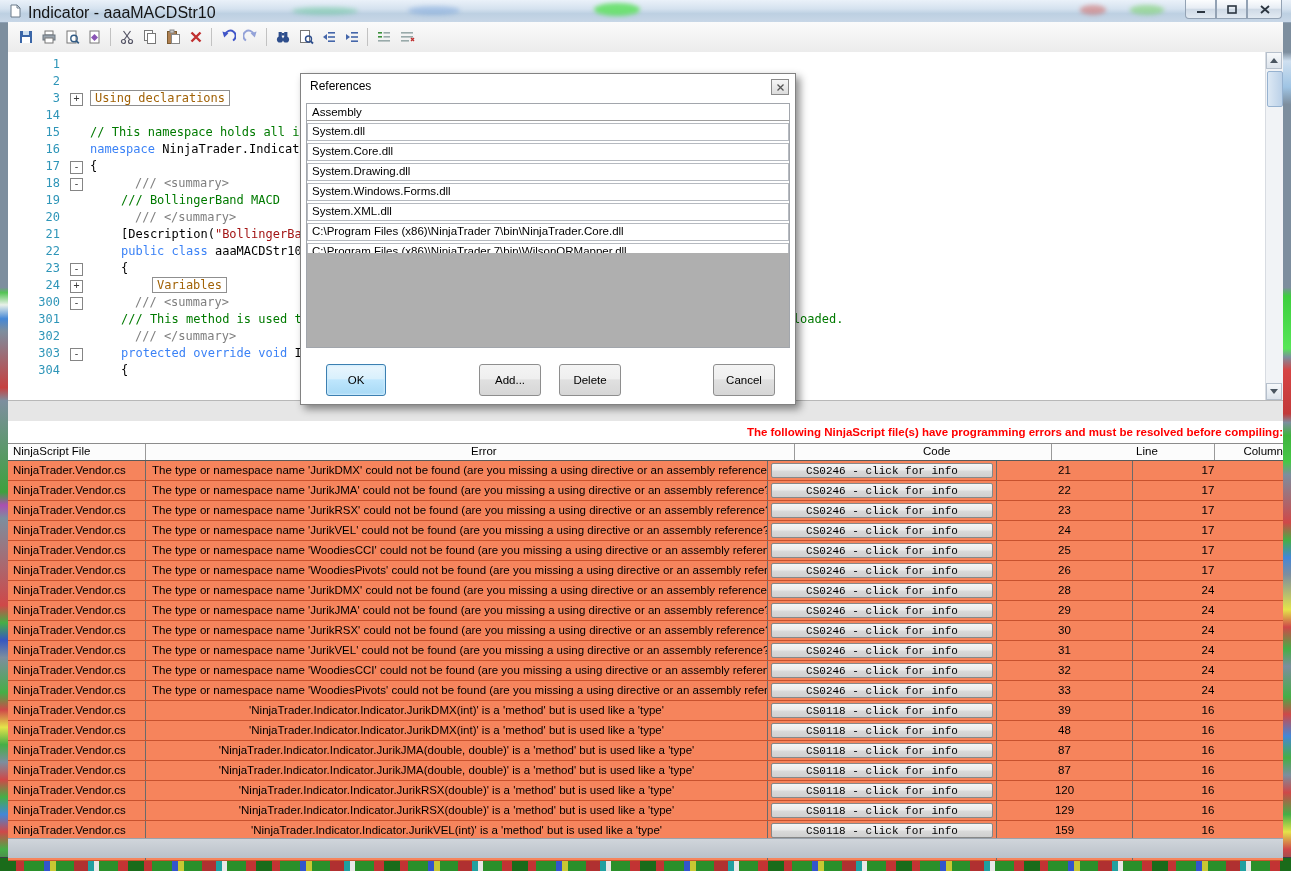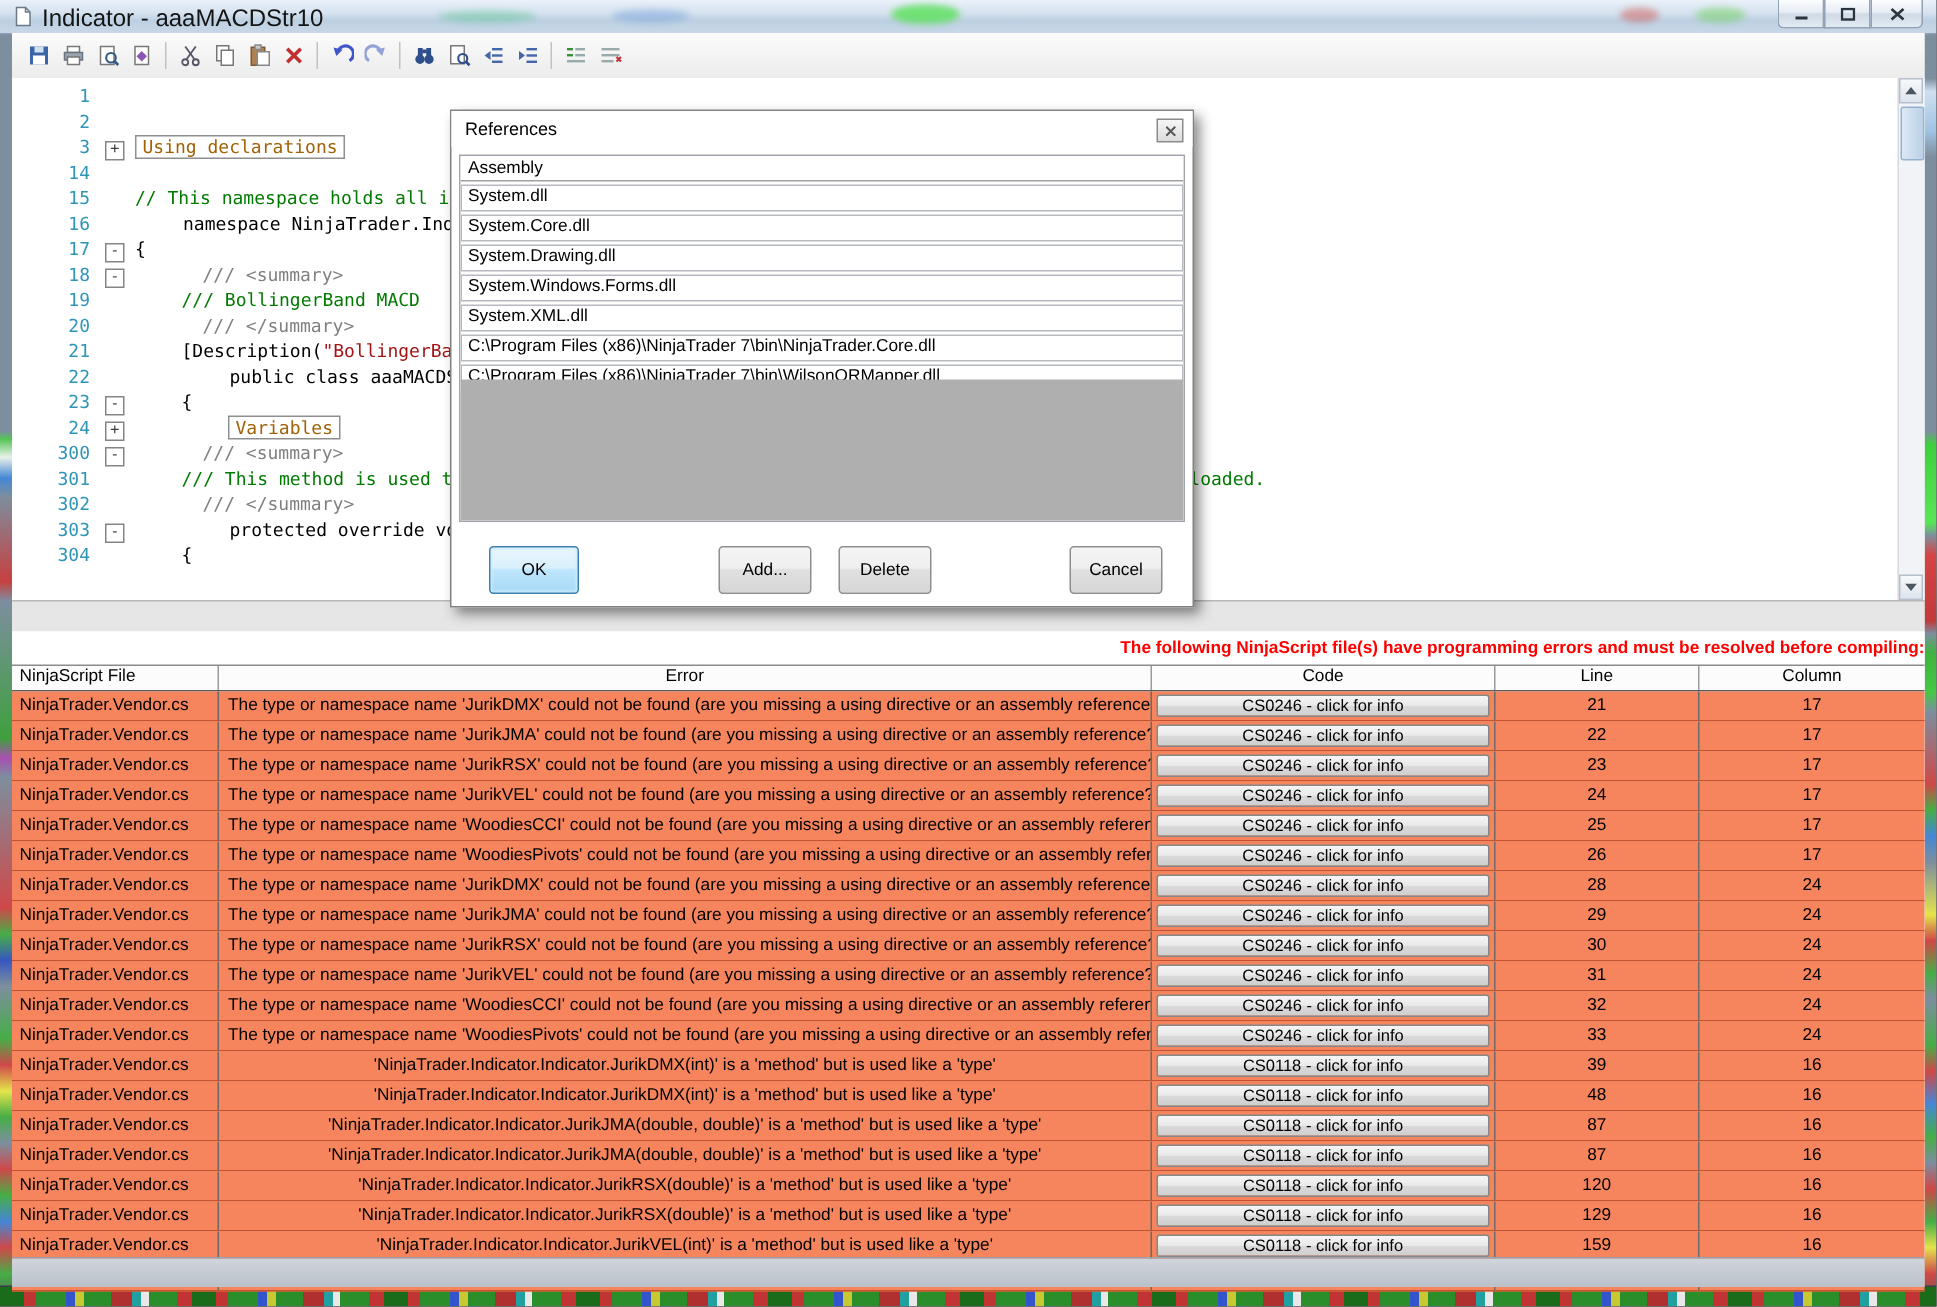--- a/index.html
+++ b/index.html
@@ -65,21 +65,21 @@
   .code-line{display:flex;height:17px;line-height:17px;font-family:"DejaVu Sans Mono",monospace;
     font-size:12px;white-space:pre;}
   .gutter{width:52px;flex:0 0 52px;text-align:right;padding-right:6px;color:#2E95B8;}
   .fold{width:20px;flex:0 0 20px;position:relative;}
   .fold-box{display:inline-block;width:11px;height:11px;margin:2px 0 0 4px;border:1px solid #858585;
     background:#fff;color:#3c3c3c;font-size:10px;line-height:9px;text-align:center;}
   .code-text{flex:1;padding-left:4px;}
   .tok-plain{color:#000;}
   .tok-comment{color:#007A00;}
   .tok-doc{color:#7F7F7F;margin-left:14px;}
-  .tok-keyword{color:#000000;margin-left:32px;}
+  .tok-keyword{color:#3b82f6;}
   .tok-string{color:#A31515;}
   .tok-collapsed{color:#a16207;border:1px solid #8F8F8F;padding:0 4px;background:#fff;}
 
   .vscroll{position:absolute;top:0;right:0;width:17px;height:100%;
     background:#F1F3F6;border-left:1px solid #D8DCE2;}
   .scroll-btn{position:absolute;left:0;width:16px;height:17px;
     background:linear-gradient(180deg,#F7F9FB,#DDE4EC);border:1px solid #B6C0CC;
     display:flex;align-items:center;justify-content:center;box-sizing:border-box;}
   .scroll-btn.up{top:0;}
   .scroll-btn.down{bottom:0;}
@@ -90,37 +90,37 @@
   .splitter{position:absolute;top:378px;left:0;right:0;height:21px;background:#E6E6E6;
     border-top:1px solid #B8B8B8;}
   .statusbar{position:absolute;left:0;right:0;bottom:0;height:19px;
     background:linear-gradient(180deg,#D0D5DB,#BAC1C9);border-top:1px solid #9AA2AC;}
 
   
   .error-panel{position:absolute;top:399px;left:0;right:0;height:418px;background:#fff;}
   .error-banner{height:22px;line-height:22px;text-align:right;color:#F00;font-weight:bold;
     font-size:11.5px;background:#FFF;}
   .error-header{display:flex;height:16px;line-height:15px;background:#FCFCFC;
-    border-top:1px solid #8C8C8C;border-bottom:1px solid #5A5A5A;font-size:11.5px;color:#000;}
+    border-top:1px solid #8C8C8C;border-bottom:1px solid #5A5A5A;font-size:11.5px;color:#000;gap:28px;}
   .error-header .hc{border-right:1px solid #9A9A9A;box-sizing:border-box;text-align:center;}
   .hc-file{width:138px;text-align:left !important;padding-left:5px;}
   .hc-error{width:622px;}
   .hc-code{width:229px;}
   .hc-line{width:136px;}
   .hc-col{flex:1;border-right:none !important;}
   .err-row{display:flex;height:19px;line-height:18px;background:#F6845C;
     border-bottom:1px solid #C8522E;font-size:11.5px;color:#000;}
   .err-row .cell{border-right:1px solid #6a6a6a;box-sizing:border-box;overflow:hidden;white-space:nowrap;}
   .c-file{width:138px;padding-left:5px;}
   .c-error{width:622px;padding:0 6px;}
   .c-code{width:229px;display:flex;align-items:center;justify-content:center;}
   .c-line{width:136px;text-align:center;}
   .c-col{flex:1;text-align:center;border-right:none !important;}
   .code-btn{width:222px;height:15px;font-size:11px;line-height:12px;padding:0;
-    font-family:Liberation Sans, sans-serif;color:#000;
+    font-family:Liberation Mono, monospace;color:#000;
     background:linear-gradient(180deg,#F5F5F5,#E9E9E9 48%,#DADADA 52%,#CFCFCF);
     border:1px solid #878787;border-radius:2px;cursor:pointer;}
 
   
   .dialog{position:absolute;left:300px;top:73px;width:496px;height:332px;background:#FFF;
     border:1px solid #828282;box-shadow:4px 4px 8px rgba(0,0,0,.45);z-index:50;box-sizing:border-box;}
   .dialog-titlebar{position:relative;height:24px;background:#FFF;}
   .dialog-title{position:absolute;left:9px;top:5px;font-size:12px;color:#000;}
   .dialog-close{position:absolute;right:6px;top:5px;width:16px;height:14px;
     border:1px solid #8A8A8A;background:linear-gradient(180deg,#F6F6F6,#DCDCDC);

